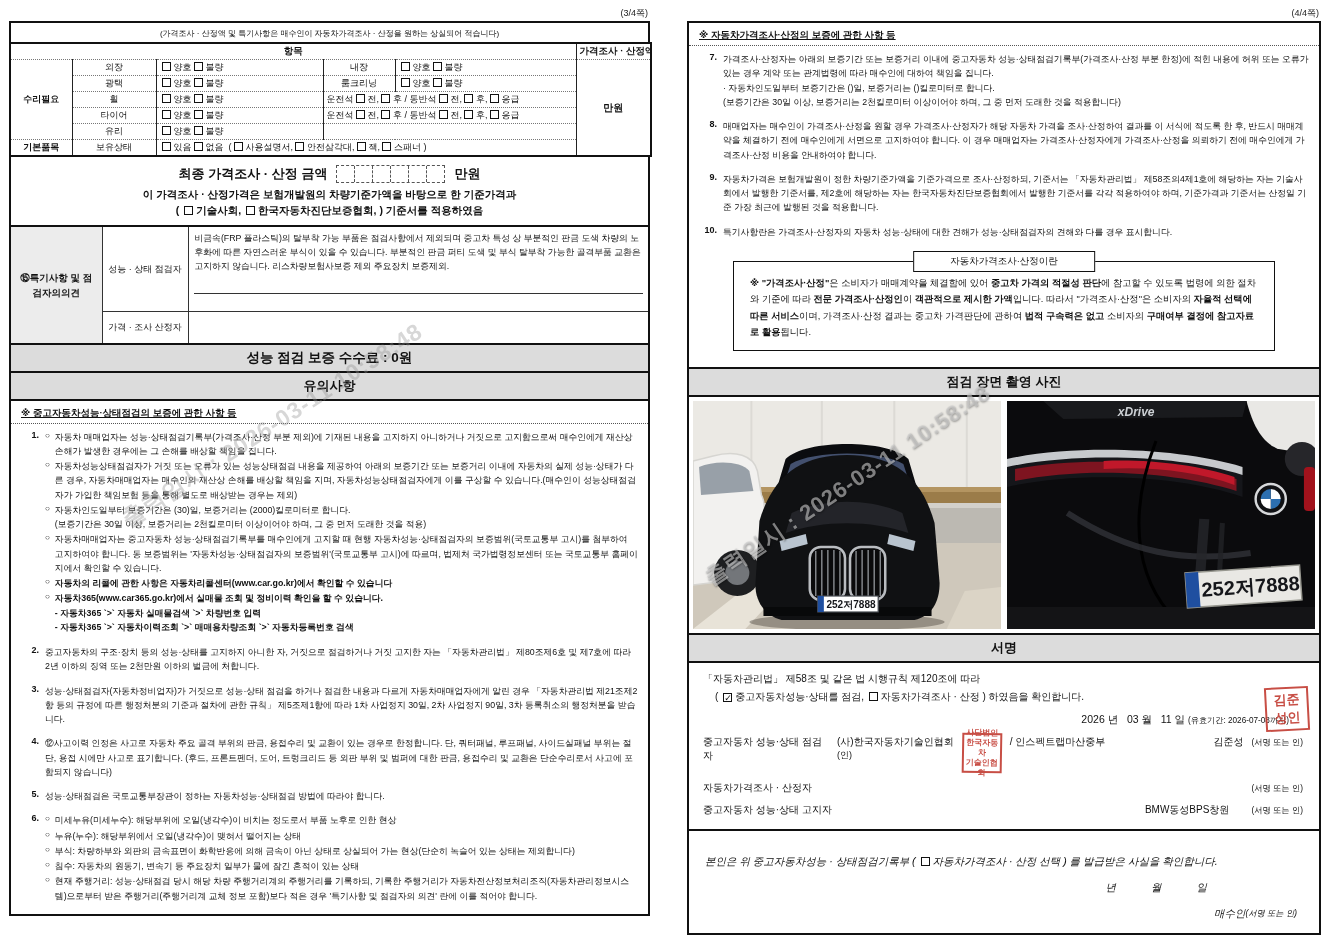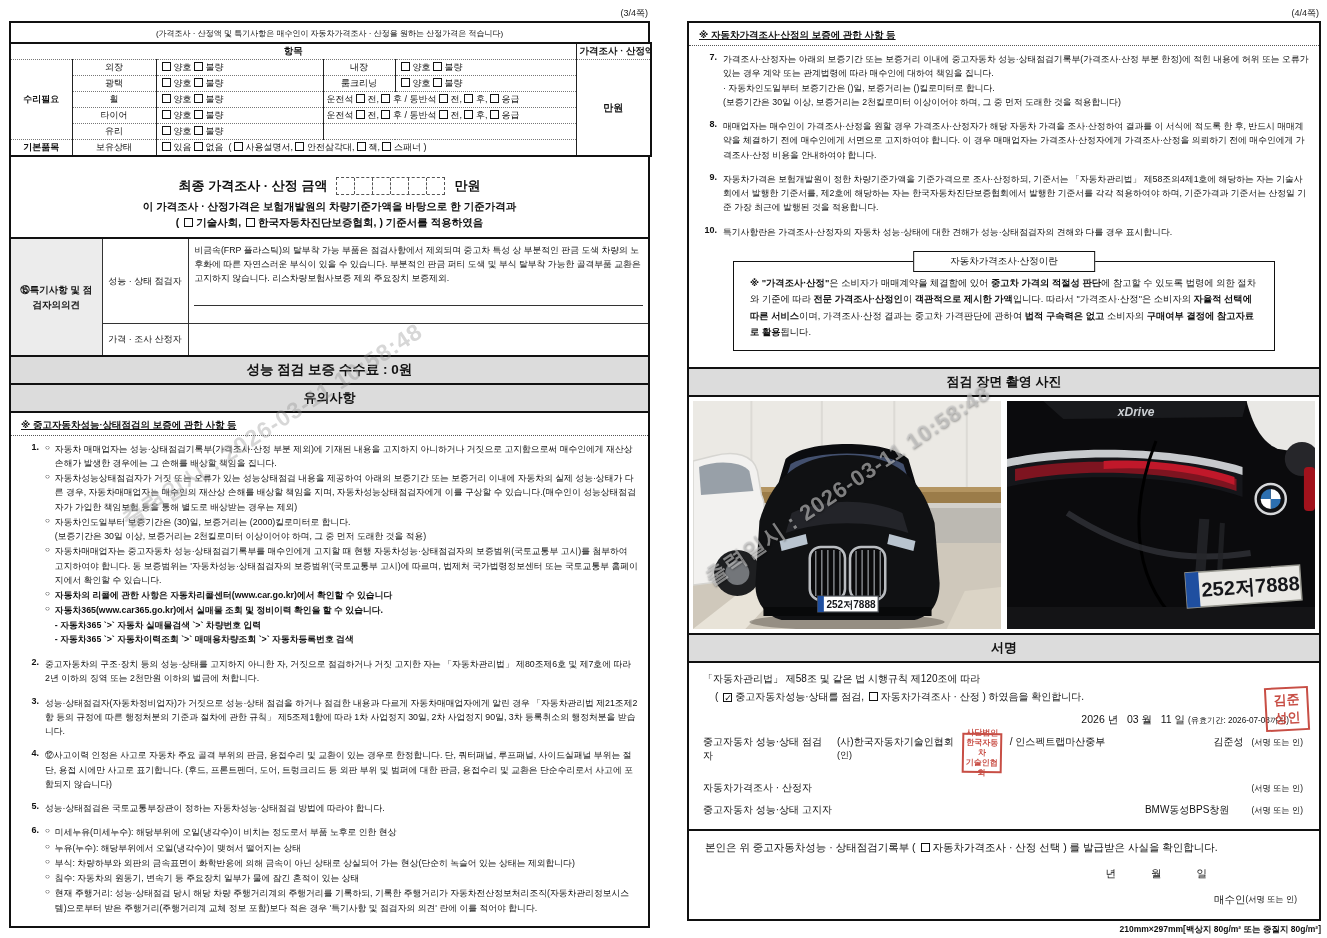--- a/index.html
+++ b/index.html
@@ -29,21 +29,21 @@
   .t1 .glabel{text-align:center;font-weight:bold;}
   .t1 .ilabel{text-align:center;}
   .t1 .price{text-align:center;font-weight:bold;vertical-align:middle;font-size:10px;}
 
   .cb{display:inline-block;width:9px;height:9px;border:1.2px solid #111;background:#fff;
       vertical-align:-1px;margin:0 3px 0 2px;box-sizing:border-box;line-height:7px;
       font-size:9px;text-align:center;font-weight:bold;}
   .cb.checked{line-height:8px;}
 
   
-  .finalbox{text-align:center;padding:20px 0 7px;}
+  .finalbox{text-align:center;padding:8px 0 7px;}
   .fline1{font-size:13px;font-weight:bold;display:flex;align-items:center;justify-content:center;gap:9px;}
   .mcells{display:inline-flex;border:1.5px dashed #555;}
   .mcell{width:17px;height:16px;border-right:1.5px dashed #555;}
   .mcell:last-child{border-right:none;}
   .fline2{font-size:10.5px;font-weight:bold;margin-top:5px;}
   .fline3{font-size:10.5px;font-weight:bold;margin-top:2px;}
 
   
   .t2 td{border:1px solid #333;font-size:9px;padding:2px 5px;vertical-align:middle;box-sizing:border-box;}
   .t2 .sp{background:#ececec;text-align:center;font-weight:bold;font-size:9.5px;line-height:1.6;}
@@ -103,33 +103,33 @@
   .orgwrap{line-height:1.35;}
   .orgsuffix{font-size:9px;}
 
   .seal{border:2px solid #c23b31;color:#c23b31;display:inline-flex;flex-direction:column;
         justify-content:center;text-align:center;font-weight:bold;background:rgba(255,255,255,0);
         box-sizing:border-box;opacity:.9;}
   .seal1{width:40px;height:40px;font-size:8px;line-height:1.25;margin-top:-2px;transform:rotate(1deg);}
   .seal2{position:absolute;right:10px;top:24px;width:44px;height:44px;font-size:13px;
          line-height:1.35;transform:rotate(-3deg);z-index:3;}
 
-  .confirmbox{padding:10px 16px 12px;font-size:10.5px;}
+  .confirmbox{padding:24px 16px 12px;font-size:10.5px;font-style:italic;}
   .cdate{text-align:right;margin:12px 96px 0 0;white-space:pre;}
   .cbuyer{display:flex;justify-content:flex-end;align-items:center;margin:12px 4px 0 0;}
   .cbuyer .sig{padding-top:0;}
 </style>
 </head>
 <body>
 
 <div class="page pl">
   <div class="pagenum">(3/4쪽)</div>
 
   <div class="box titlebox">
-    <div class="subtitle">(가격조사 · 산정액 및 특기사항은 매수인이 자동차가격조사 · 산정을 원하는 산정가격은 적습니다)</div>
+    <div class="subtitle">(가격조사 · 산정액 및 특기사항은 매수인이 자동차가격조사 · 산정을 원하는 상실되어 적습니다)</div>
   </div>
 
   <table class="t1 box stack">
     <colgroup>
         <col style="width:62px">
         <col style="width:84px">
         <col style="width:167px">
         <col style="width:72px">
         <col style="width:181px">
         <col style="width:75px">

